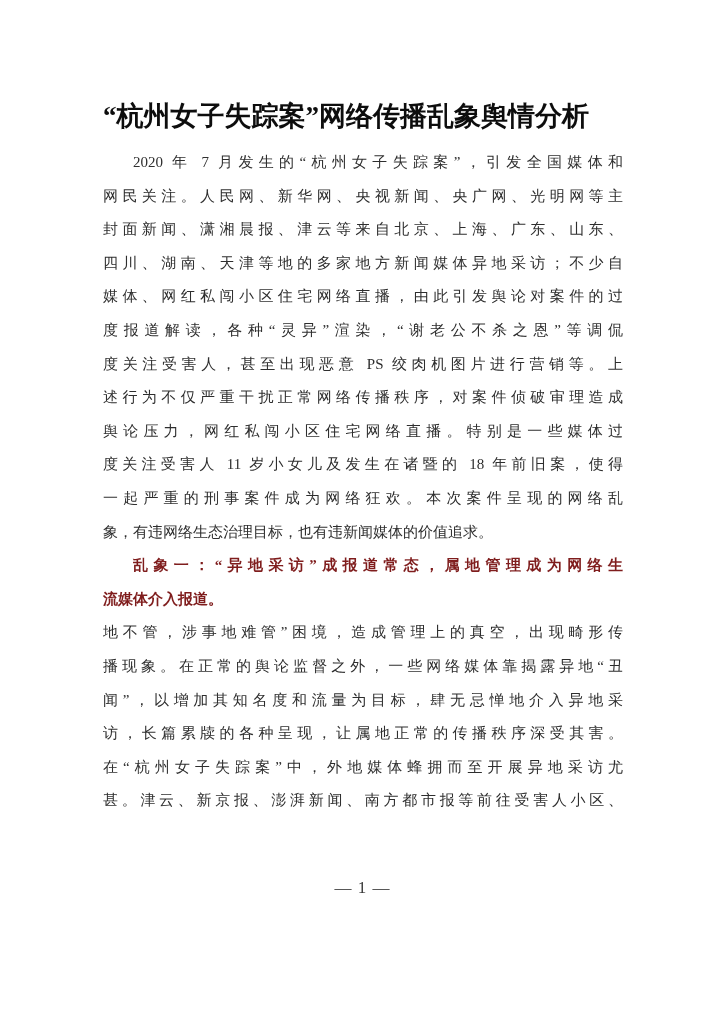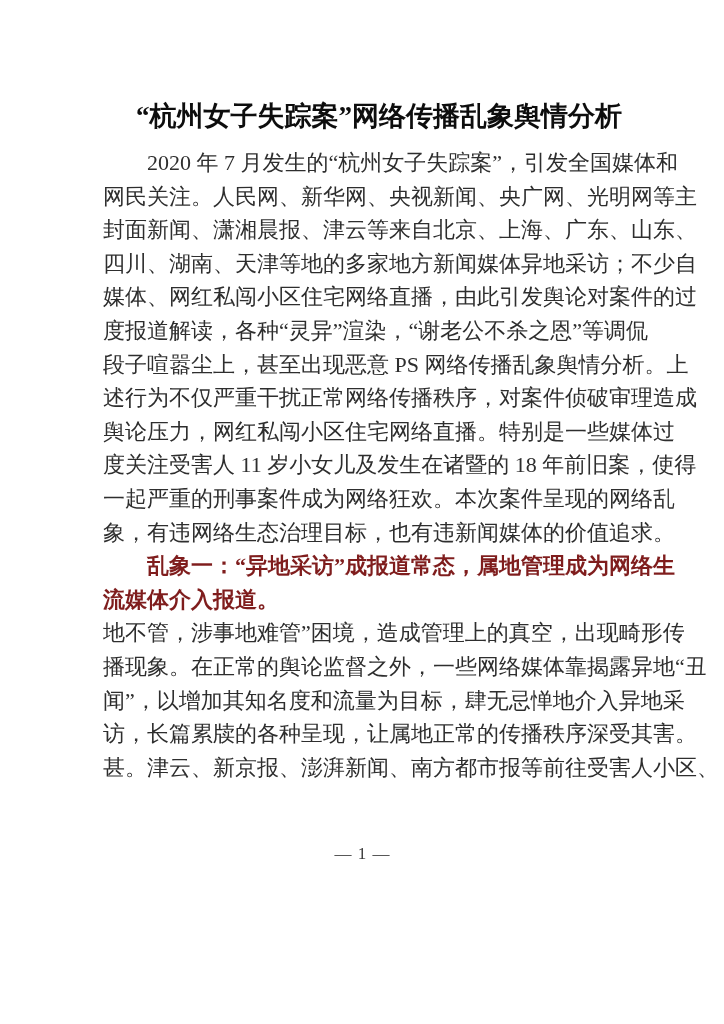--- a/index.html
+++ b/index.html
@@ -15,29 +15,29 @@
     box-sizing: border-box;
     padding: 96px 102px 0 103px;
     overflow: hidden;
     font-family: "Liberation Serif", "DejaVu Serif", serif;
   }
   .title {
     margin: 0 0 10px 0;
     font-size: 27px;
     font-weight: bold;
     line-height: 40px;
-    text-align: right;
+    text-align: left;
     color: #0d0d0d;
     white-space: nowrap;
   }
   .body-block {
     width: 520px;
   }
   .line {
-    font-size: 22px;
+    font-size: 15px;
     line-height: 33.6px;
     color: #2e2e2e;
     text-align: justify;
     text-align-last: justify;
     height: 33.6px;
     overflow: visible;
     white-space: nowrap;
   }
   .line.indent {
     text-indent: 2em;
@@ -65,29 +65,30 @@
 <div class="page">
   <h1 class="title">“杭州女子失踪案”网络传播乱象舆情分析</h1>
 
   <div class="body-block" id="body-container">
       <div class="line indent">2020 年 7 月发生的“杭州女子失踪案”，引发全国媒体和</div>
       <div class="line">网民关注。人民网、新华网、央视新闻、央广网、光明网等主</div>
       <div class="line">封面新闻、潇湘晨报、津云等来自北京、上海、广东、山东、</div>
       <div class="line">四川、湖南、天津等地的多家地方新闻媒体异地采访；不少自</div>
       <div class="line">媒体、网红私闯小区住宅网络直播，由此引发舆论对案件的过</div>
       <div class="line">度报道解读，各种“灵异”渲染，“谢老公不杀之恩”等调侃</div>
-      <div class="line">段子喧嚣尘上，甚至出现恶意 PS 网络传播乱象舆情分析。上</div>
+      <div class="line">度关注受害人，甚至出现恶意 PS 绞肉机图片进行营销等。上</div>
       <div class="line">述行为不仅严重干扰正常网络传播秩序，对案件侦破审理造成</div>
       <div class="line">舆论压力，网红私闯小区住宅网络直播。特别是一些媒体过</div>
       <div class="line">度关注受害人 11 岁小女儿及发生在诸暨的 18 年前旧案，使得</div>
       <div class="line">一起严重的刑事案件成为网络狂欢。本次案件呈现的网络乱</div>
       <div class="line para-end">象，有违网络生态治理目标，也有违新闻媒体的价值追求。</div>
       <div class="line heading indent">乱象一：“异地采访”成报道常态，属地管理成为网络生</div>
       <div class="line heading para-end">流媒体介入报道。</div>
       <div class="line">地不管，涉事地难管”困境，造成管理上的真空，出现畸形传</div>
       <div class="line">播现象。在正常的舆论监督之外，一些网络媒体靠揭露异地“丑</div>
       <div class="line">闻”，以增加其知名度和流量为目标，肆无忌惮地介入异地采</div>
       <div class="line">访，长篇累牍的各种呈现，让属地正常的传播秩序深受其害。</div>
+      <div class="line">在“杭州女子失踪案”中，外地媒体蜂拥而至开展异地采访尤</div>
       <div class="line">甚。津云、新京报、澎湃新闻、南方都市报等前往受害人小区、</div>
     </div>
 
   <div class="footer">— 1 —</div>
 </div>
 
 </body></html>

